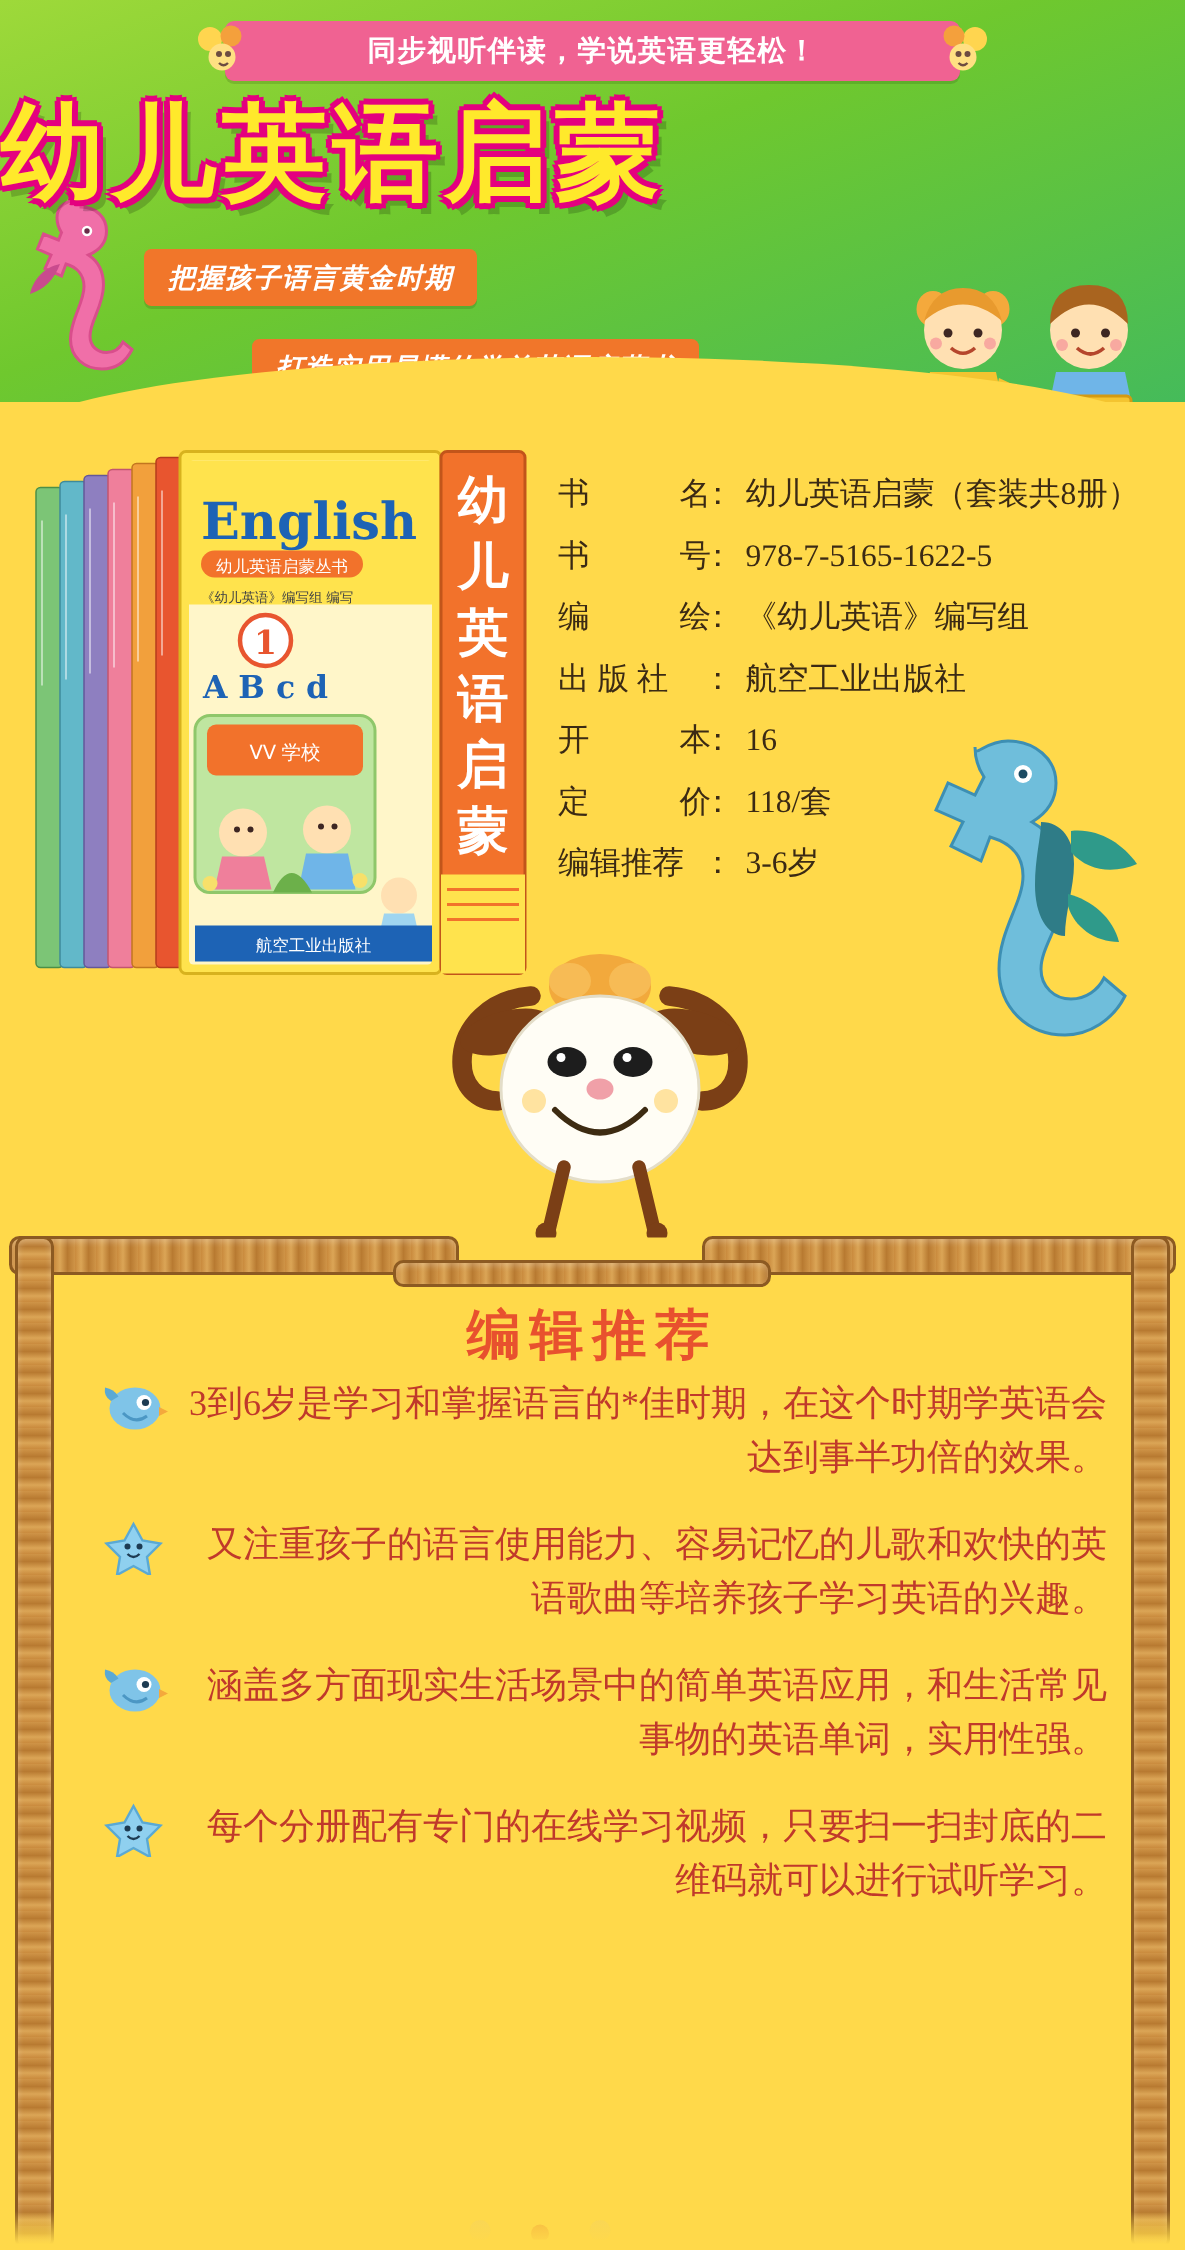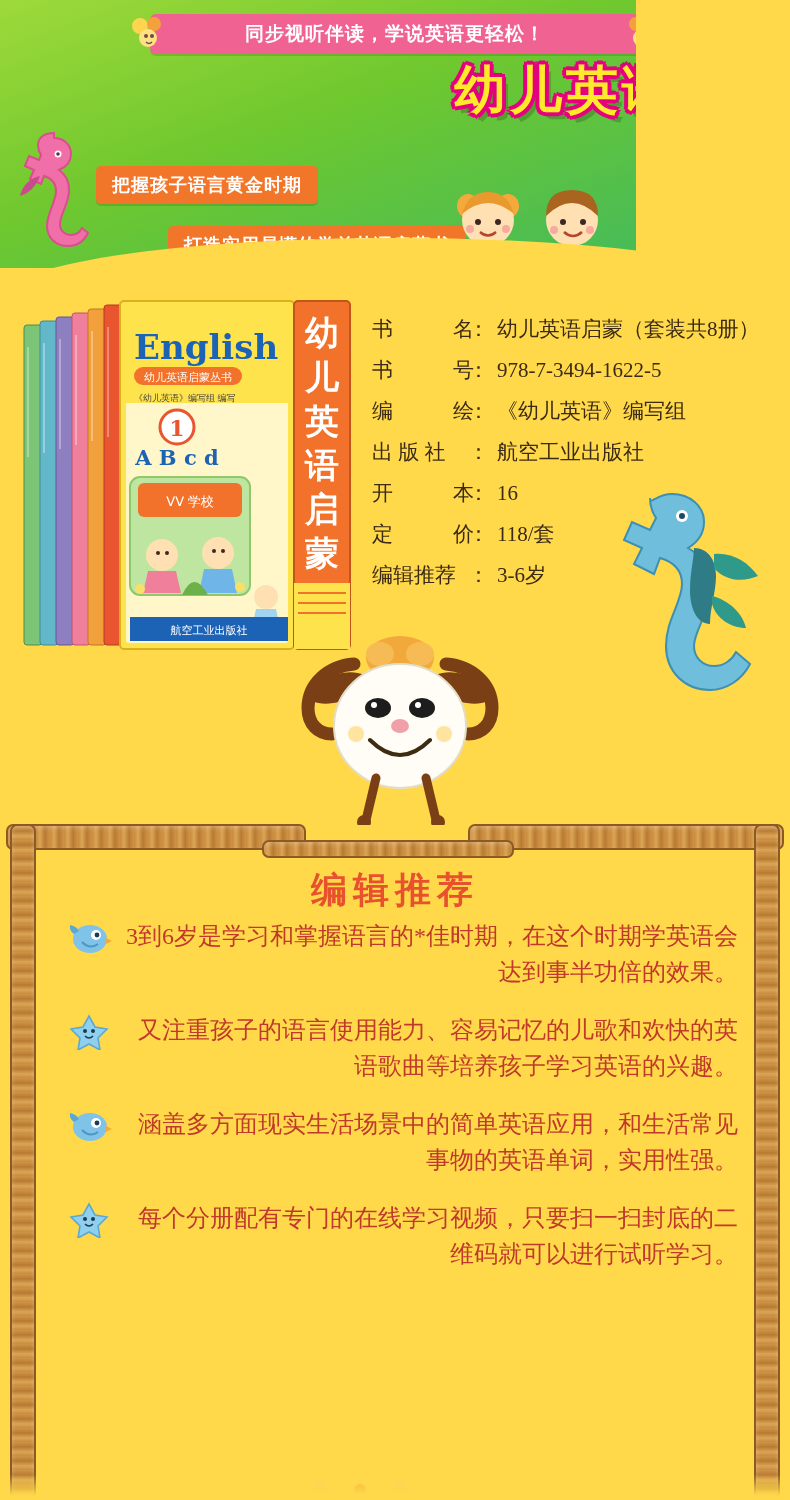--- a/index.html
+++ b/index.html
@@ -10,21 +10,21 @@
     overflow: hidden;
     font-family: "Liberation Sans", sans-serif;
     background: #ffd94a;
     position: relative;
   }
 
   
   .banner {
     position: absolute;
     left: 0; top: 0;
-    width: 636px; height: 268px;
+    width: 790px; height: 268px;
     background: linear-gradient(160deg, #9ed93a 0%, #6fc82e 45%, #45bb5a 100%);
     overflow: hidden;
   }
   .banner:after {
     content: "";
     position: absolute;
     left: 0; bottom: -30px; width: 790px; height: 60px;
     background: #ffd94a;
     border-radius: 50% 50% 0 0 / 100% 100% 0 0;
   }
@@ -45,23 +45,23 @@
     position: absolute;
     width: 42px; height: 34px;
   }
   .ribbon .flower.left { left: -22px; top: 2px; }
   .ribbon .flower.right { right: -22px; top: 2px; }
 
   .main-title {
     position: absolute;
     left: 0; top: 56px;
     width: 790px;
-    text-align: right;
+    text-align: left;
     font-family: "DejaVu Sans", sans-serif;
-    font-size: 52px;
+    font-size: 70px;
     font-weight: bold;
     color: #ffe92b;
     letter-spacing: 4px;
     text-shadow:
       -3px -3px 0 #e4007f, 3px -3px 0 #e4007f,
       -3px  3px 0 #e4007f, 3px  3px 0 #e4007f,
        0px  4px 0 #e4007f, 4px  0px 0 #e4007f,
        0px -4px 0 #e4007f, -4px 0px 0 #e4007f,
        6px 7px 0 rgba(0,0,0,.18);
   }
@@ -69,20 +69,21 @@
   .pill {
     position: absolute;
     background: #f1762a;
     color: #ffffff;
     font-size: 18px;
     font-weight: bold;
     border-radius: 5px;
     padding: 7px 16px;
     letter-spacing: 1px;
     box-shadow: 0 2px 0 rgba(0,0,0,.12);
+    font-style: italic;
   }
   .pill-1 { left: 96px; top: 166px; }
   .pill-2 { left: 168px; top: 226px; }
 
   
   .seahorse-pink { position: absolute; left: 10px; top: 130px; }
 
   
   .kids { position: absolute; right: 12px; top: 186px; }
 
@@ -339,21 +340,21 @@
 
 <div class="info-list">
   <div class="info-row">
     <span class="info-label">书　　名</span>
     <span class="info-colon">：</span>
     <span class="info-value">幼儿英语启蒙（套装共8册）</span>
   </div>
   <div class="info-row">
     <span class="info-label">书　　号</span>
     <span class="info-colon">：</span>
-    <span class="info-value">978-7-3494-1622-5</span>
+    <span class="info-value">978-7-5165-1622-5</span>
   </div>
   <div class="info-row">
     <span class="info-label">编　　绘</span>
     <span class="info-colon">：</span>
     <span class="info-value">《幼儿英语》编写组</span>
   </div>
   <div class="info-row">
     <span class="info-label tight">出 版 社</span>
     <span class="info-colon">：</span>
     <span class="info-value">航空工业出版社</span>

